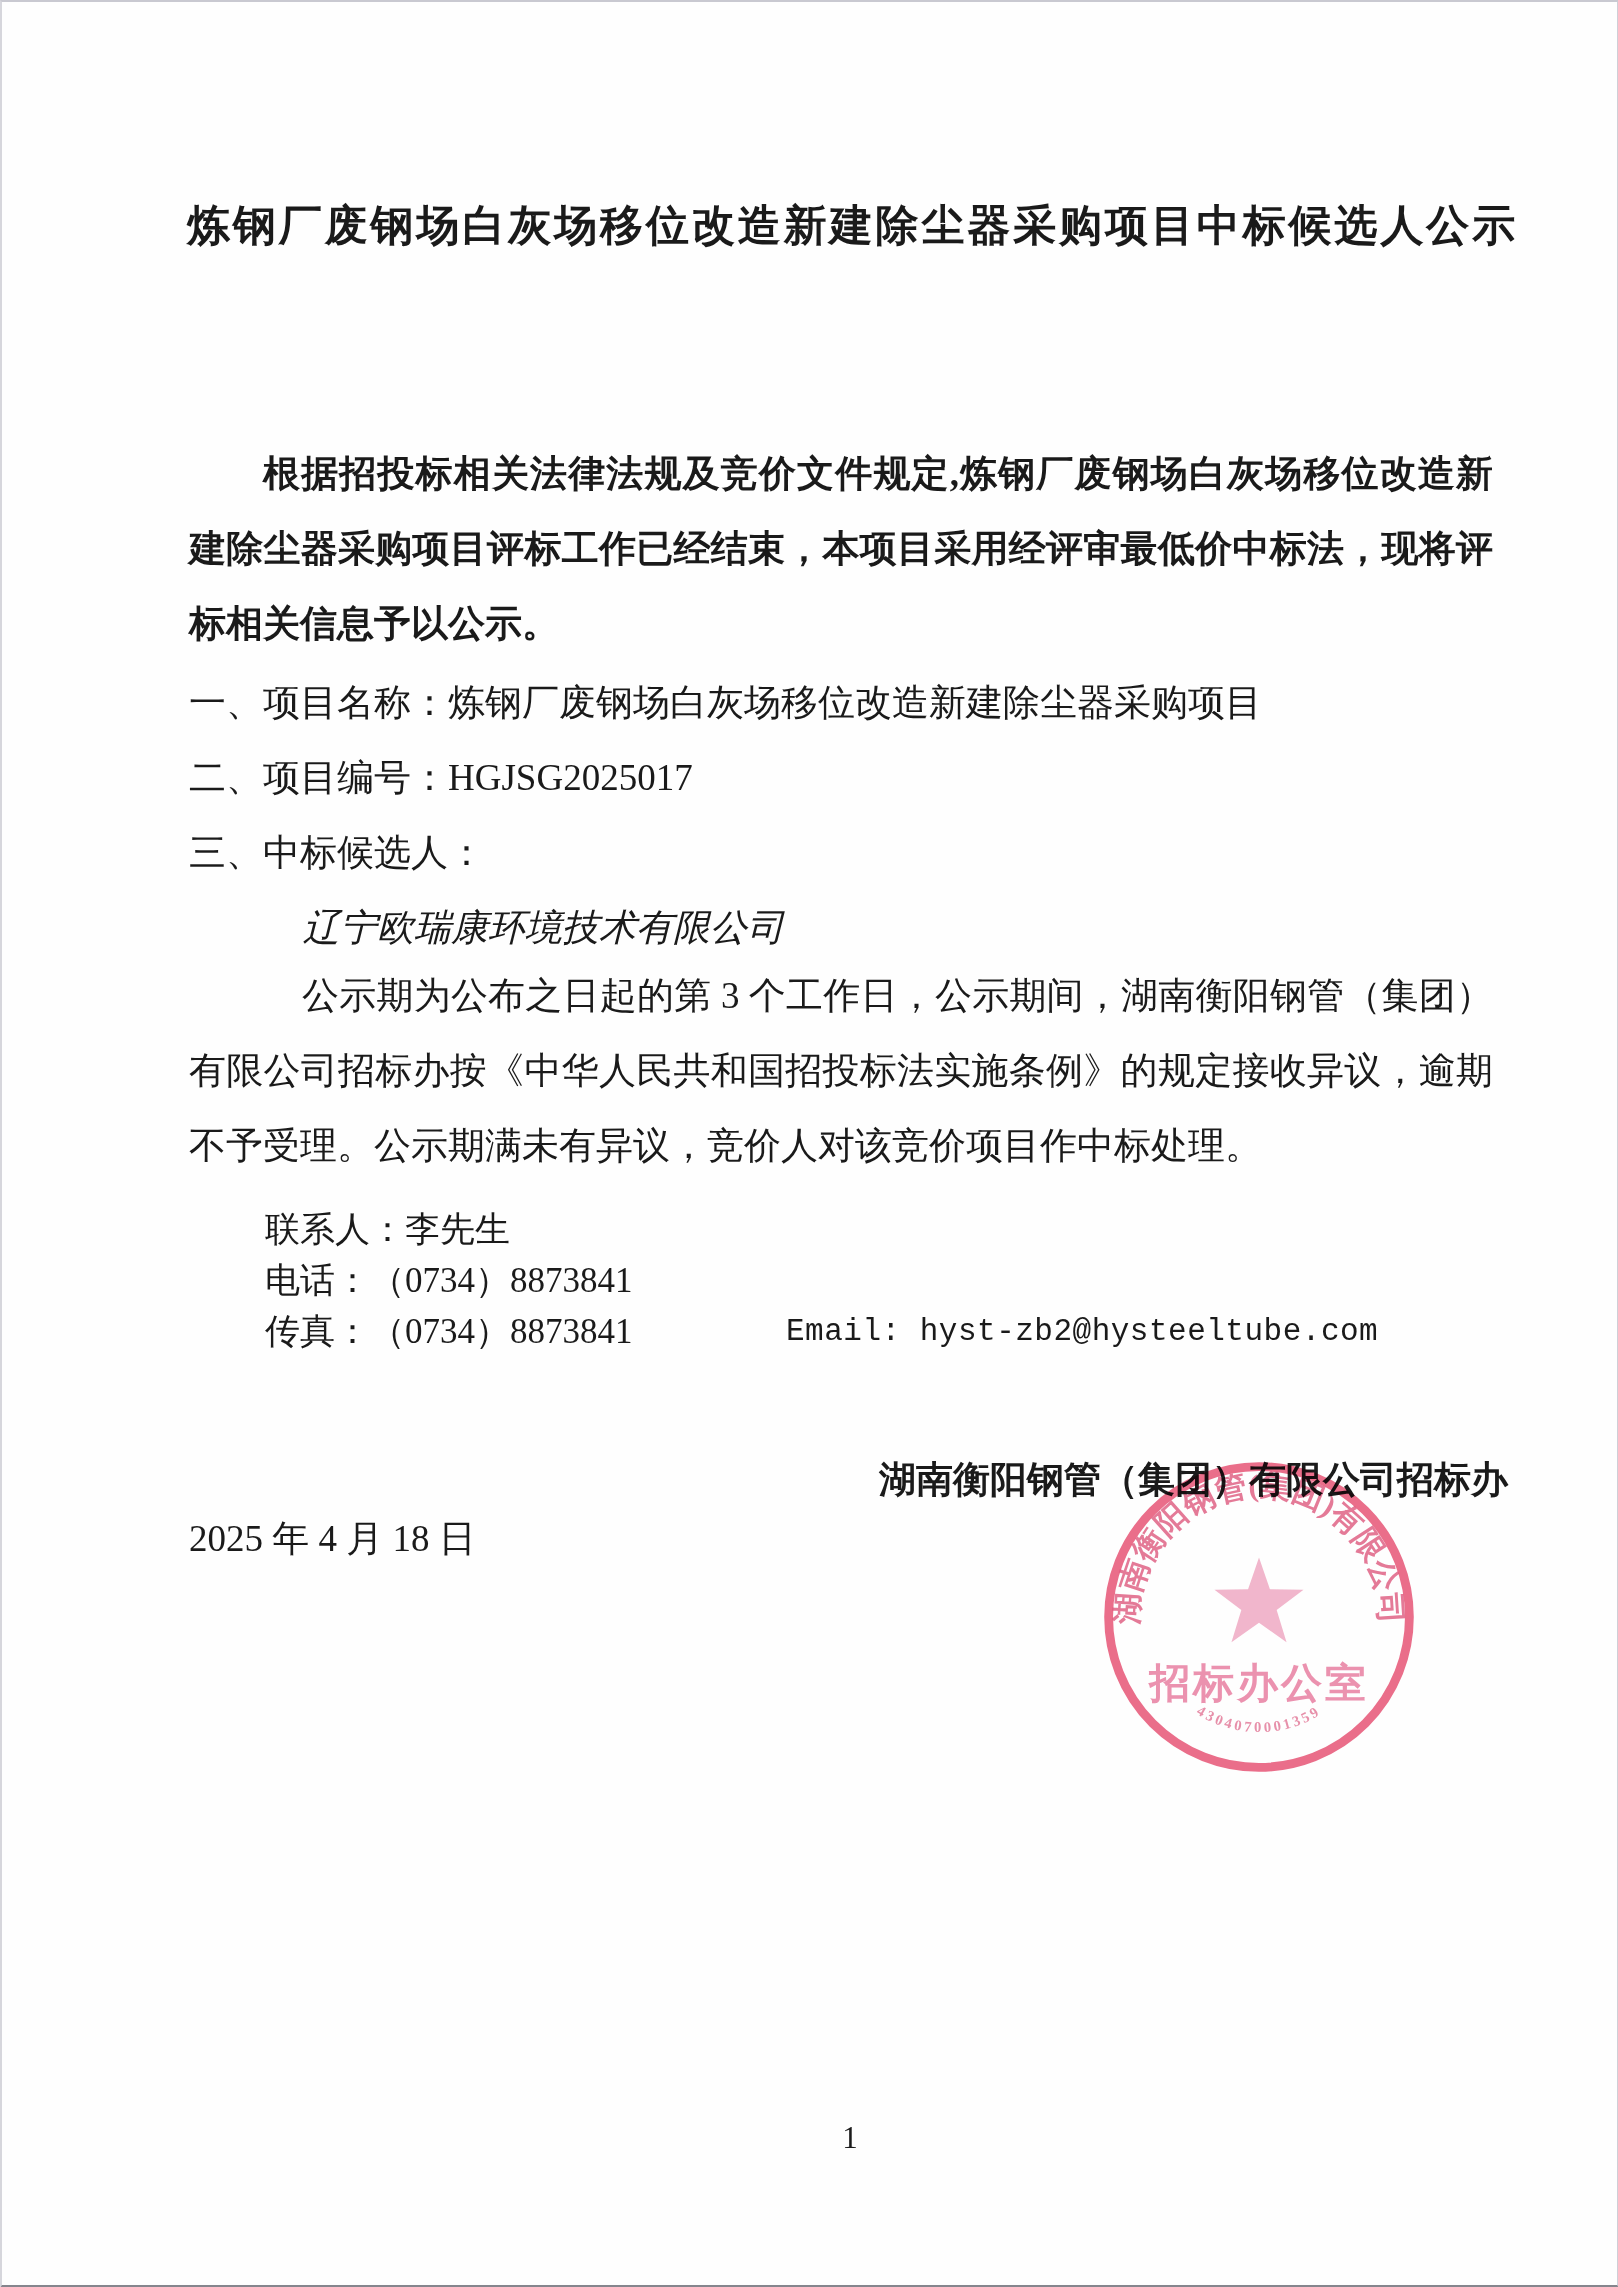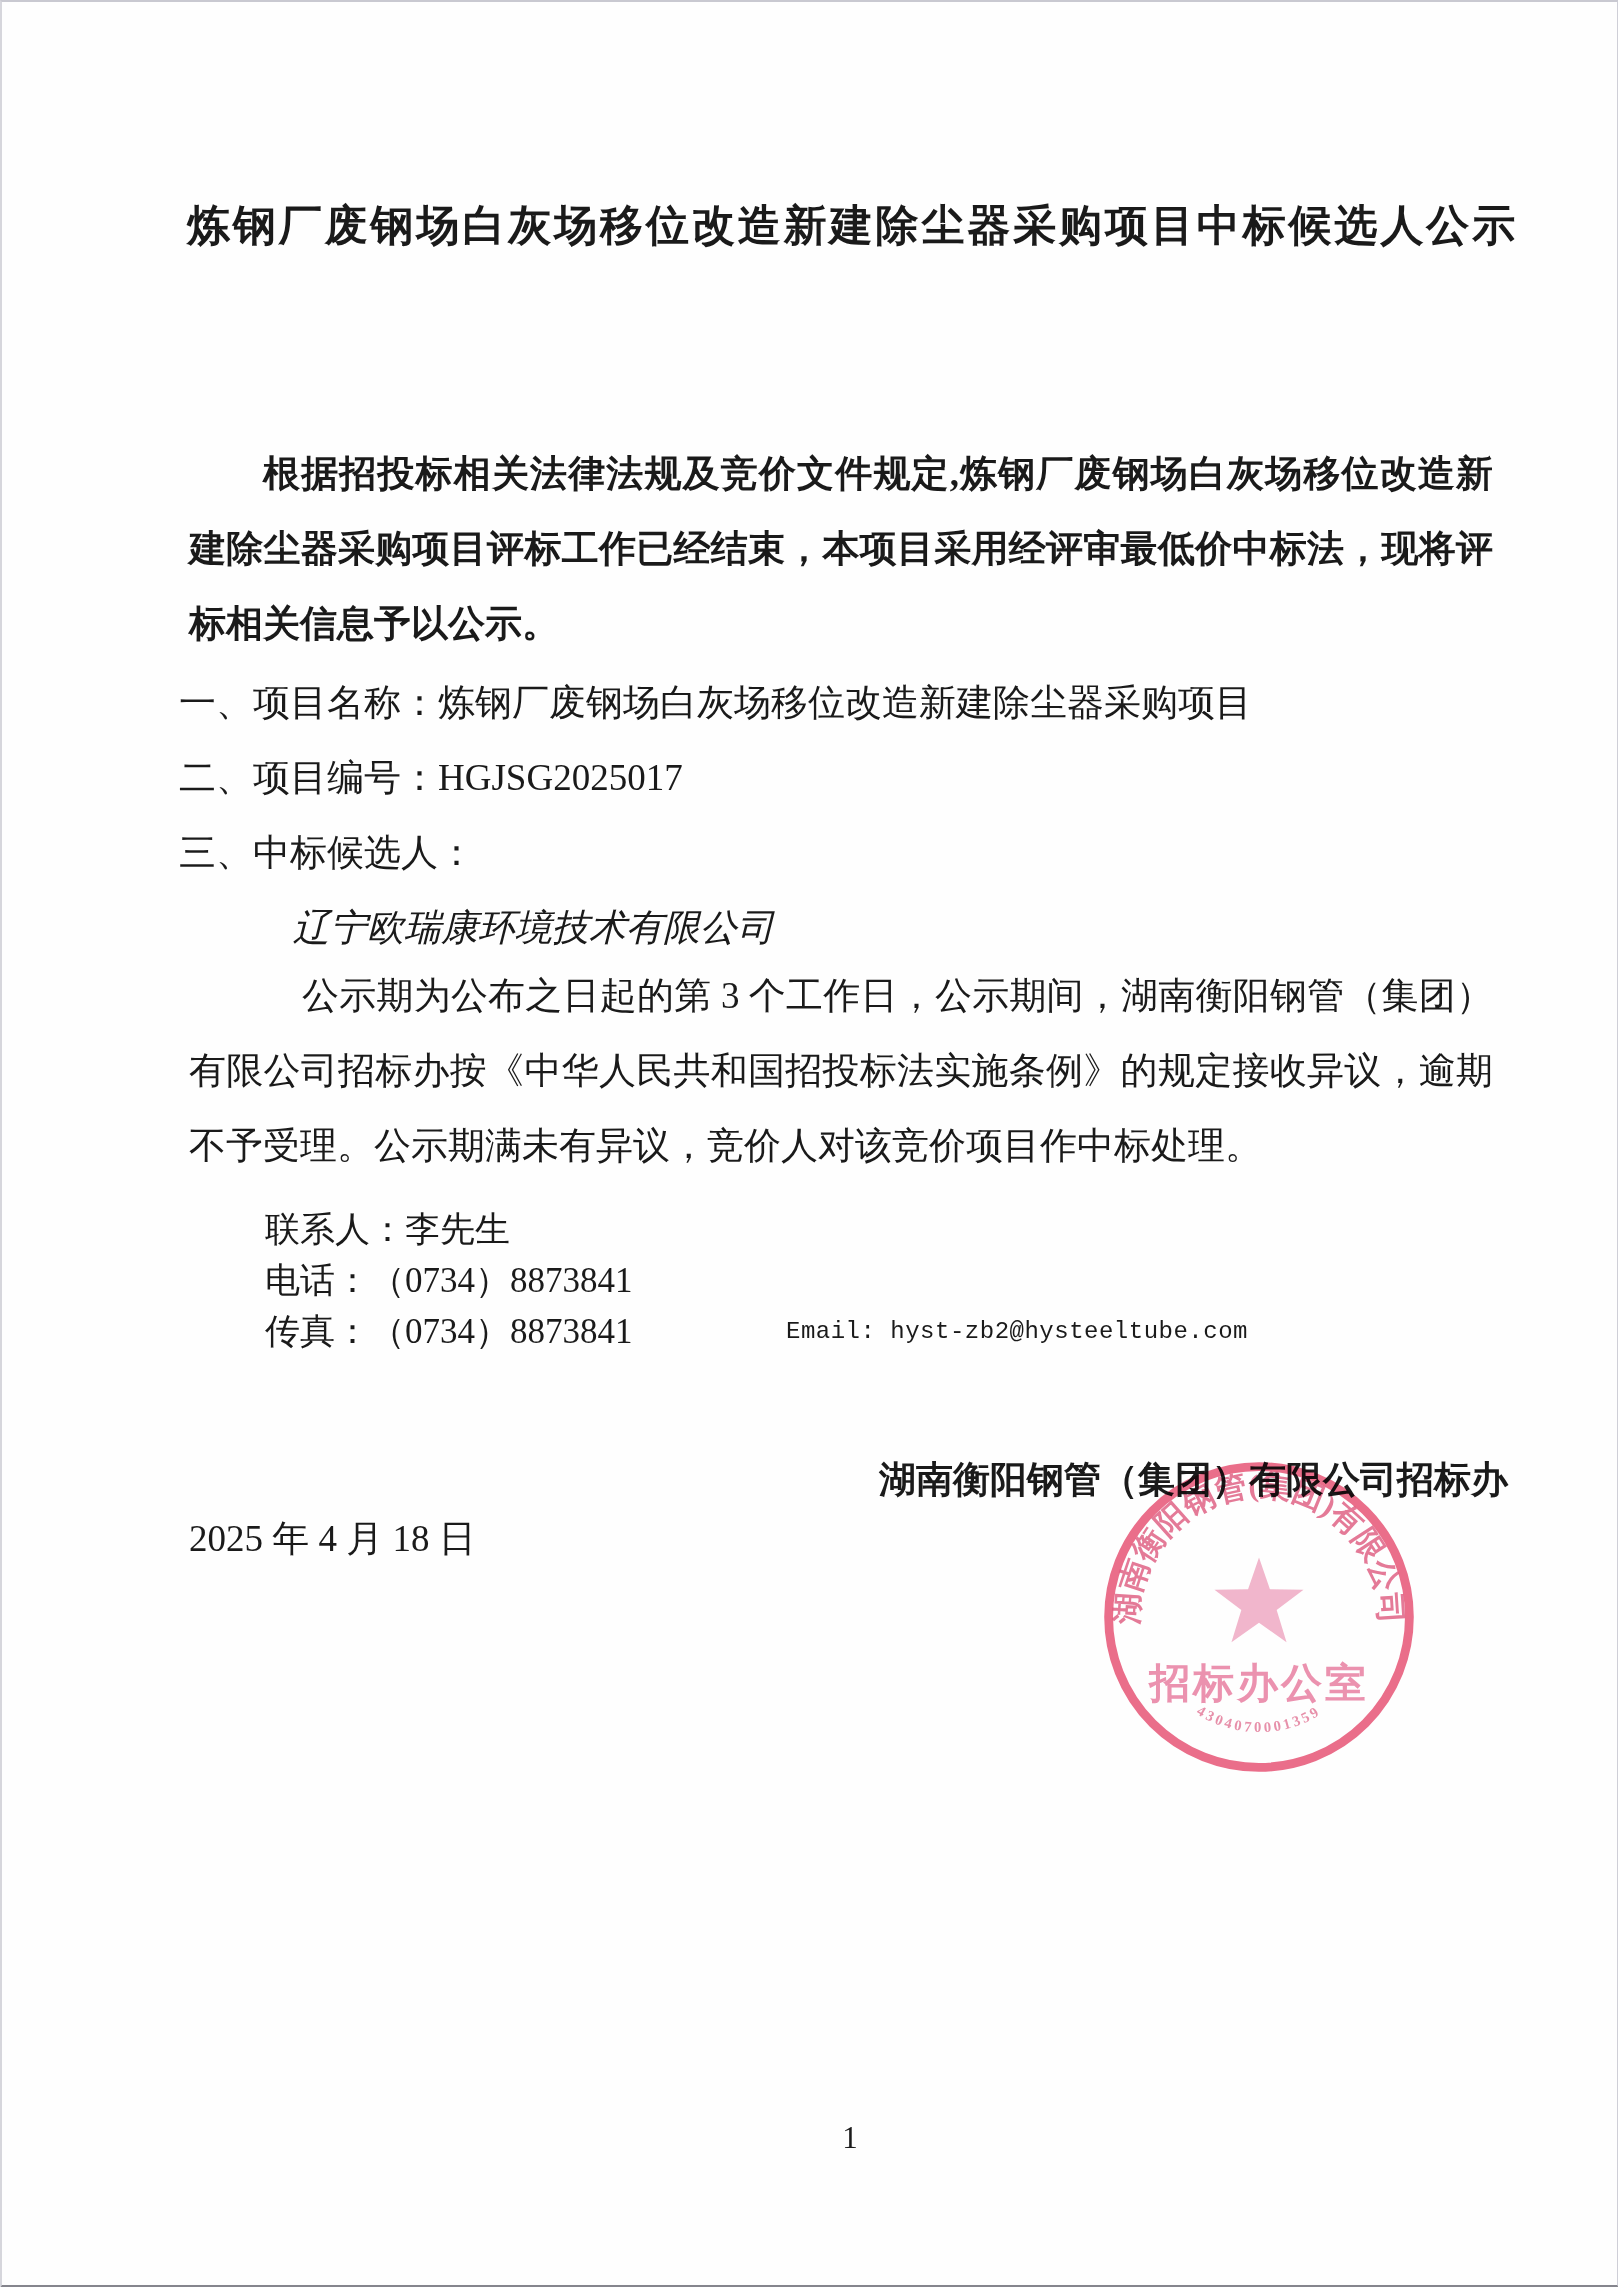--- a/index.html
+++ b/index.html
@@ -39,21 +39,21 @@
     left: 187px;
     width: 1304px;
     font-size: 37px;
     line-height: 75px;
     text-align: justify;
   }
   .para1 { top: 434px; text-indent: 74px; font-weight: bold; }
   .para2 { top: 956px; text-indent: 113px; }
   .items {
     position: absolute;
-    left: 177px;
+    left: 187px;
     top: 663px;
     width: 1304px;
     font-size: 37px;
     line-height: 75px;
   }
   .item { white-space: nowrap; }
   .item.candidate { padding-left: 114px; font-style: italic; }
   .contact {
     position: absolute;
     left: 187px;
@@ -63,21 +63,21 @@
     box-sizing: border-box;
     font-size: 35px;
     line-height: 51px;
   }
   .fax-line { position: relative; }
   .email {
     position: absolute;
     left: 521px;
     top: 0;
     font-family: "Liberation Mono", "DejaVu Sans Mono", monospace;
-    font-size: 24px;
+    font-size: 31px;
     letter-spacing: 0.5px;
   }
   .signature {
     position: absolute;
     left: 187px;
     top: 1448px;
     width: 1319px;
     font-size: 37px;
     line-height: 59px;
   }

